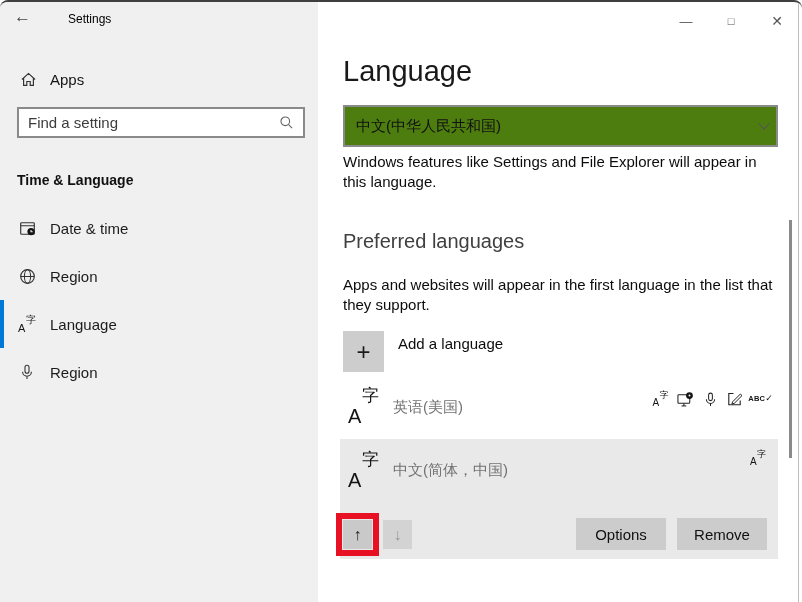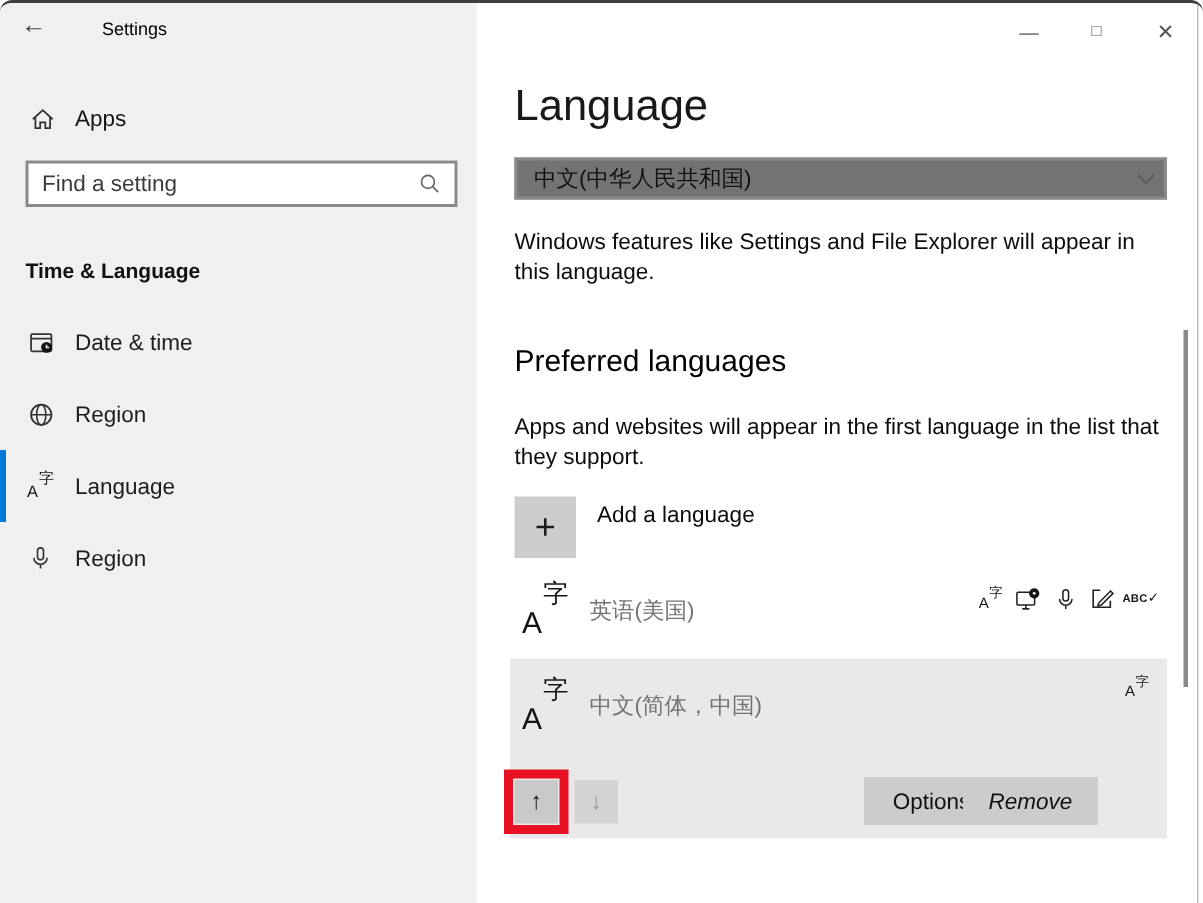--- a/index.html
+++ b/index.html
@@ -42,28 +42,28 @@
   .azi-side .zi{right:0;top:0;font-size:10px;}
   .azi-big{width:31px;height:39px;}
   .azi-big .a{left:0;bottom:0;font-size:20px;}
   .azi-big .zi{right:0;top:0;font-size:17px;}
   .azi-sm{width:16px;height:17px;}
   .azi-sm .a{left:0;bottom:0;font-size:10px;}
   .azi-sm .zi{right:0;top:0;font-size:9px;}
   
   .page-title{position:absolute;left:343px;top:53px;font-size:29px;color:#191919;}
   .dropdown{
-    position:absolute;left:343px;top:103px;width:435px;height:28px;box-sizing:border-box;
-    border:2px solid #8a8a8a;background:#737373;display:flex;align-items:center;
+    position:absolute;left:343px;top:103px;width:435px;height:42px;box-sizing:border-box;
+    border:2px solid #8a8a8a;background:#4d7c0f;display:flex;align-items:center;
     padding:0 8px 0 11px;cursor:pointer;
   }
   .dropdown .val{font-size:15px;color:#111;}
   .chev{margin-left:auto;width:7px;height:7px;border-right:1.5px solid #555;border-bottom:1.5px solid #555;transform:rotate(45deg);margin-top:-4px;}
   .body-text{position:absolute;font-size:15px;line-height:20px;color:#0c0c0c;width:440px;}
-  .sub-heading{position:absolute;left:343px;top:228px;font-size:20px;color:#000000;}
+  .sub-heading{position:absolute;left:343px;top:228px;font-size:20px;color:#404040;}
   .add-btn{
     position:absolute;left:343px;top:329px;width:41px;height:41px;background:#cdcdcd;
     display:flex;align-items:center;justify-content:center;font-size:24px;color:#1a1a1a;cursor:pointer;
   }
   .add-lbl{position:absolute;left:398px;top:333px;font-size:15px;color:#0c0c0c;}
   .lang-row{position:absolute;left:340px;width:438px;}
   .row-en{top:382px;height:50px;background:#ffffff;}
   .row-zh{top:437px;height:120px;background:#e9e9e9;}
   .lang-row .big-ic{position:absolute;left:8px;}
   .lang-row .name{position:absolute;left:53px;font-size:15px;color:#737373;}
@@ -82,21 +82,21 @@
   .red-box{
     position:absolute;left:336px;top:511px;width:43px;height:43px;box-sizing:border-box;
     border:6px solid #e81123;z-index:5;pointer-events:none;
   }
   .action-btn{
     position:absolute;top:516px;width:90px;height:32px;background:#cccccc;border:none;
     font-size:15px;color:#111;display:flex;align-items:center;justify-content:center;cursor:pointer;
     font-family:"Liberation Sans","DejaVu Sans",sans-serif;
   }
   .options-btn{left:576px;}
-  .remove-btn{left:642px;font-style:italic;}
+  .remove-btn{left:677px;}
   
   .win-btn{position:absolute;top:7px;width:32px;height:24px;display:flex;align-items:center;justify-content:center;color:#555;font-size:13px;cursor:pointer;}
   .btn-min{left:670px;}
   .btn-max{left:715px;font-size:11px;}
   .btn-close{left:761px;font-size:14px;}
   .scroll-thumb{position:absolute;left:789px;top:218px;width:3px;height:238px;background:#8a8a8a;}
   .right-edge{position:absolute;left:798px;top:0;width:1px;height:602px;background:#b9bdbd;}
   svg{display:block;}
 </style>
 </head>

